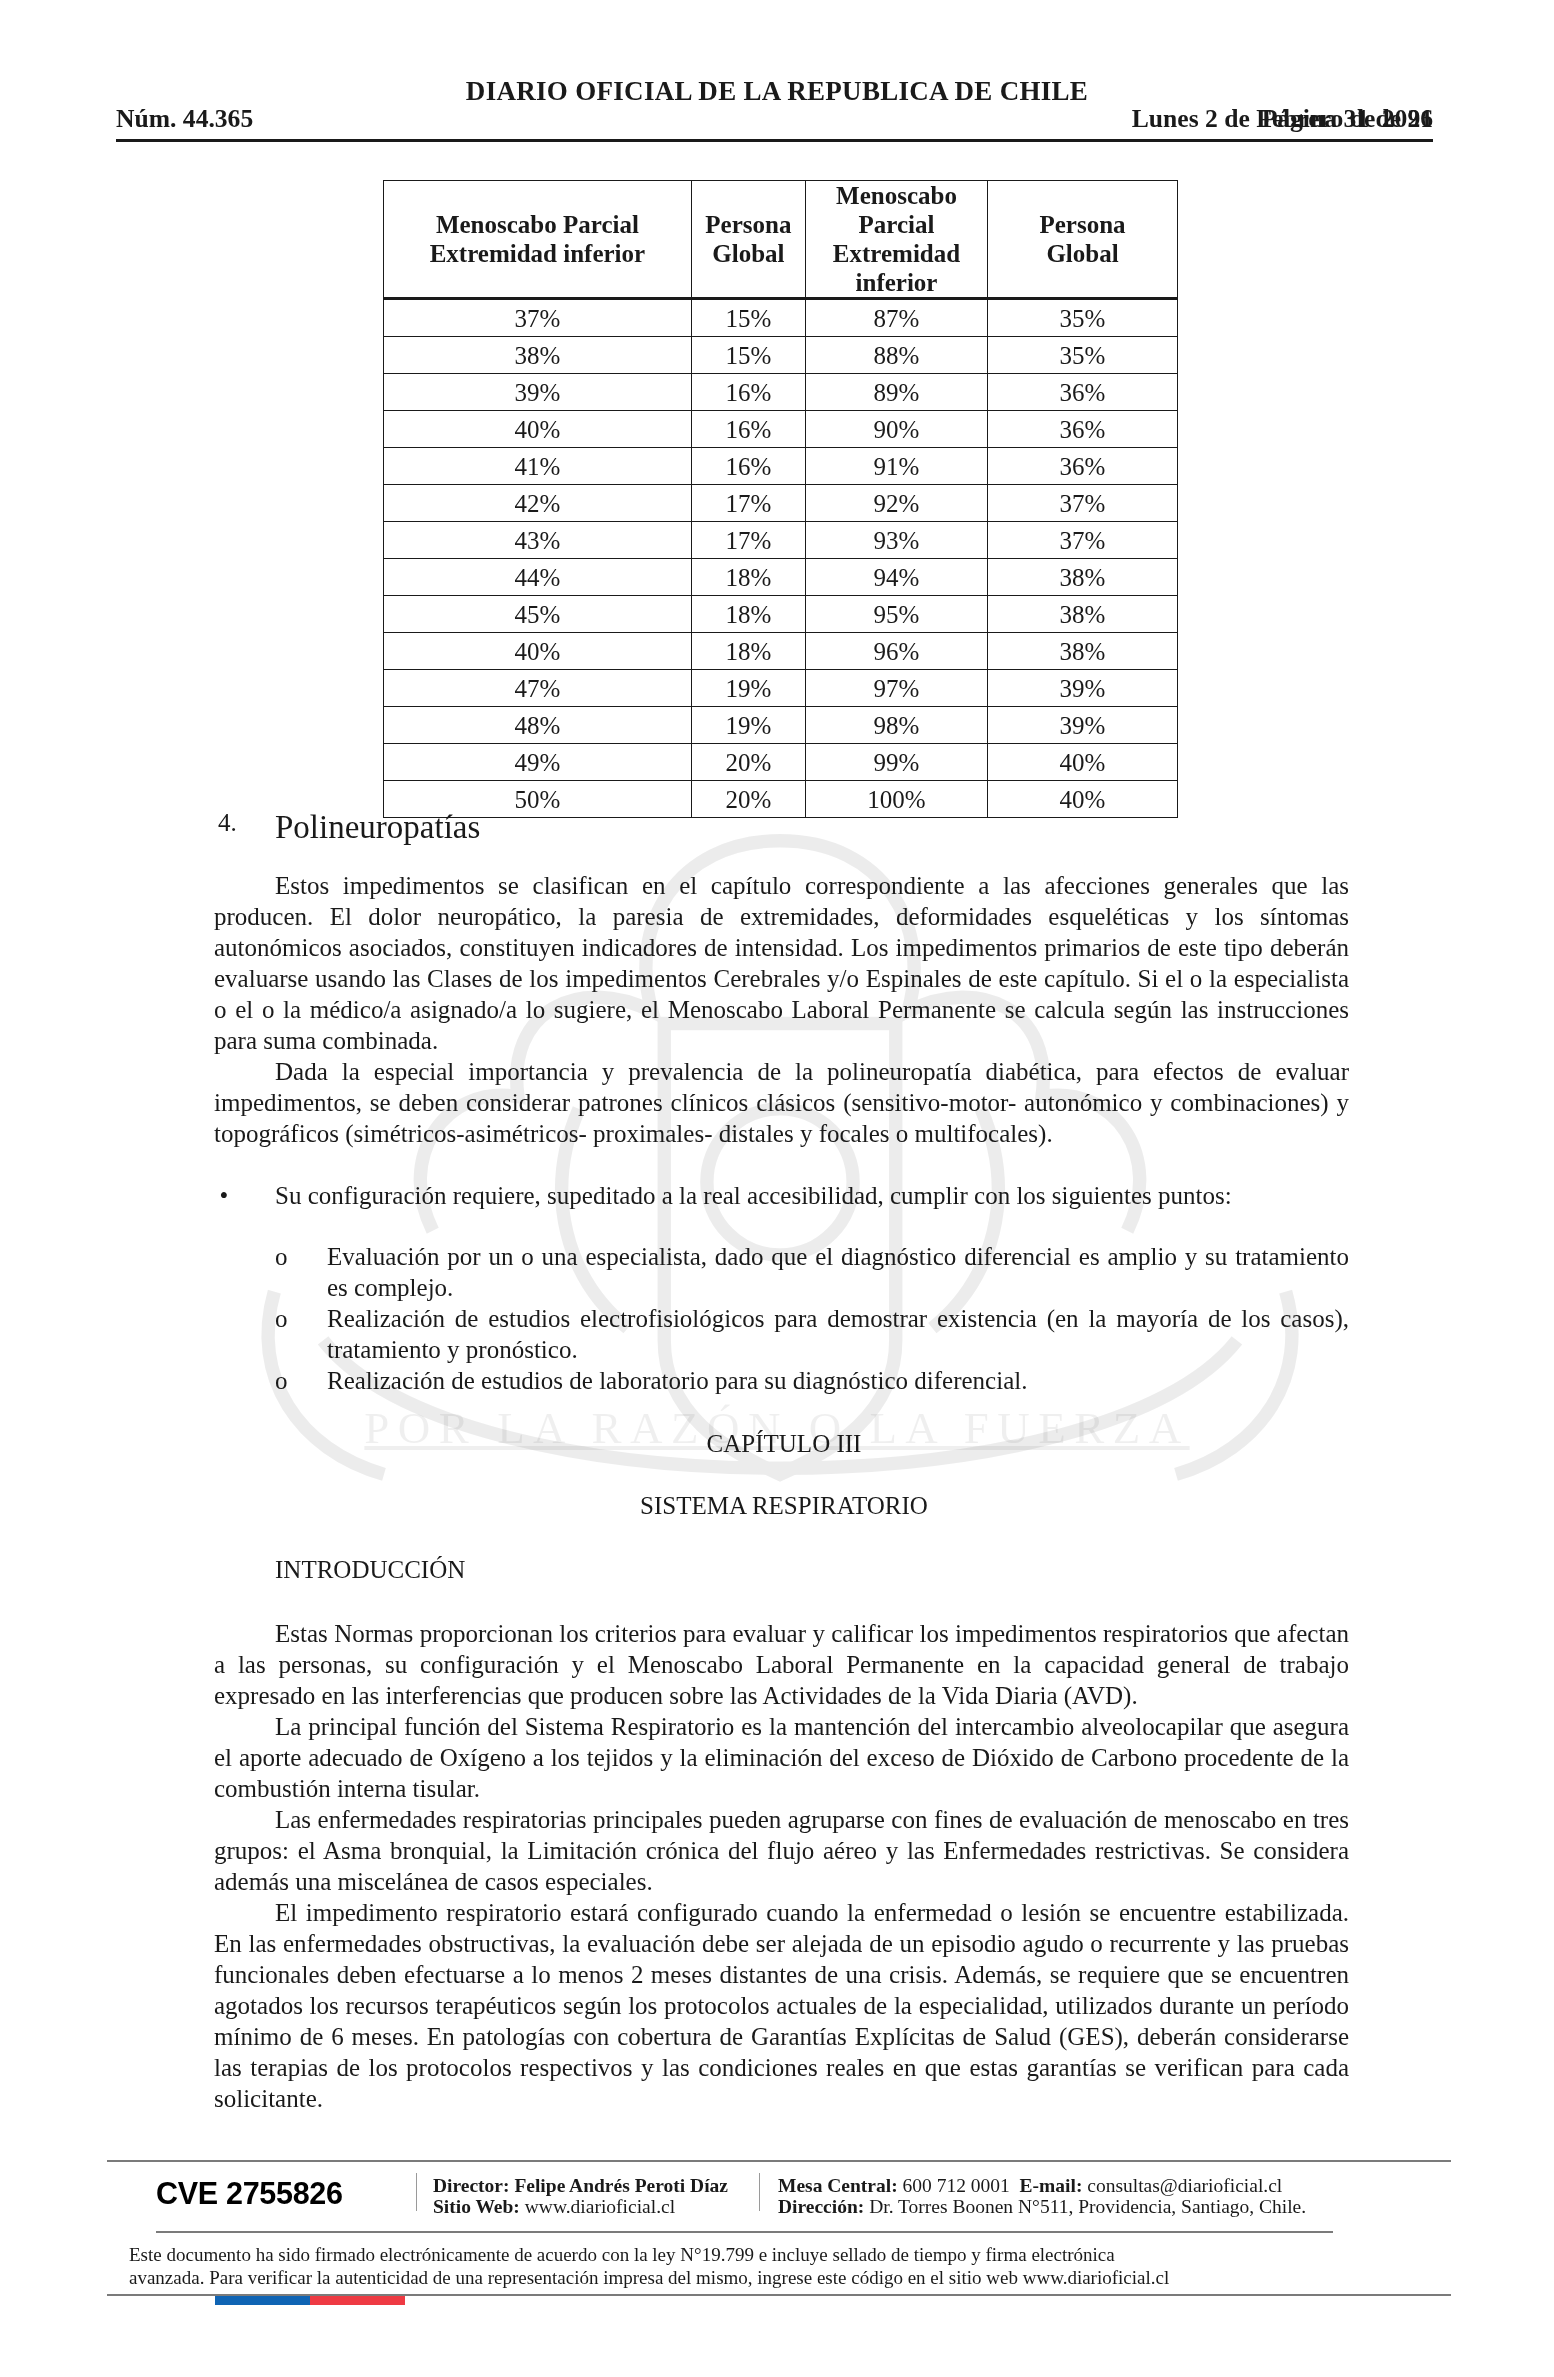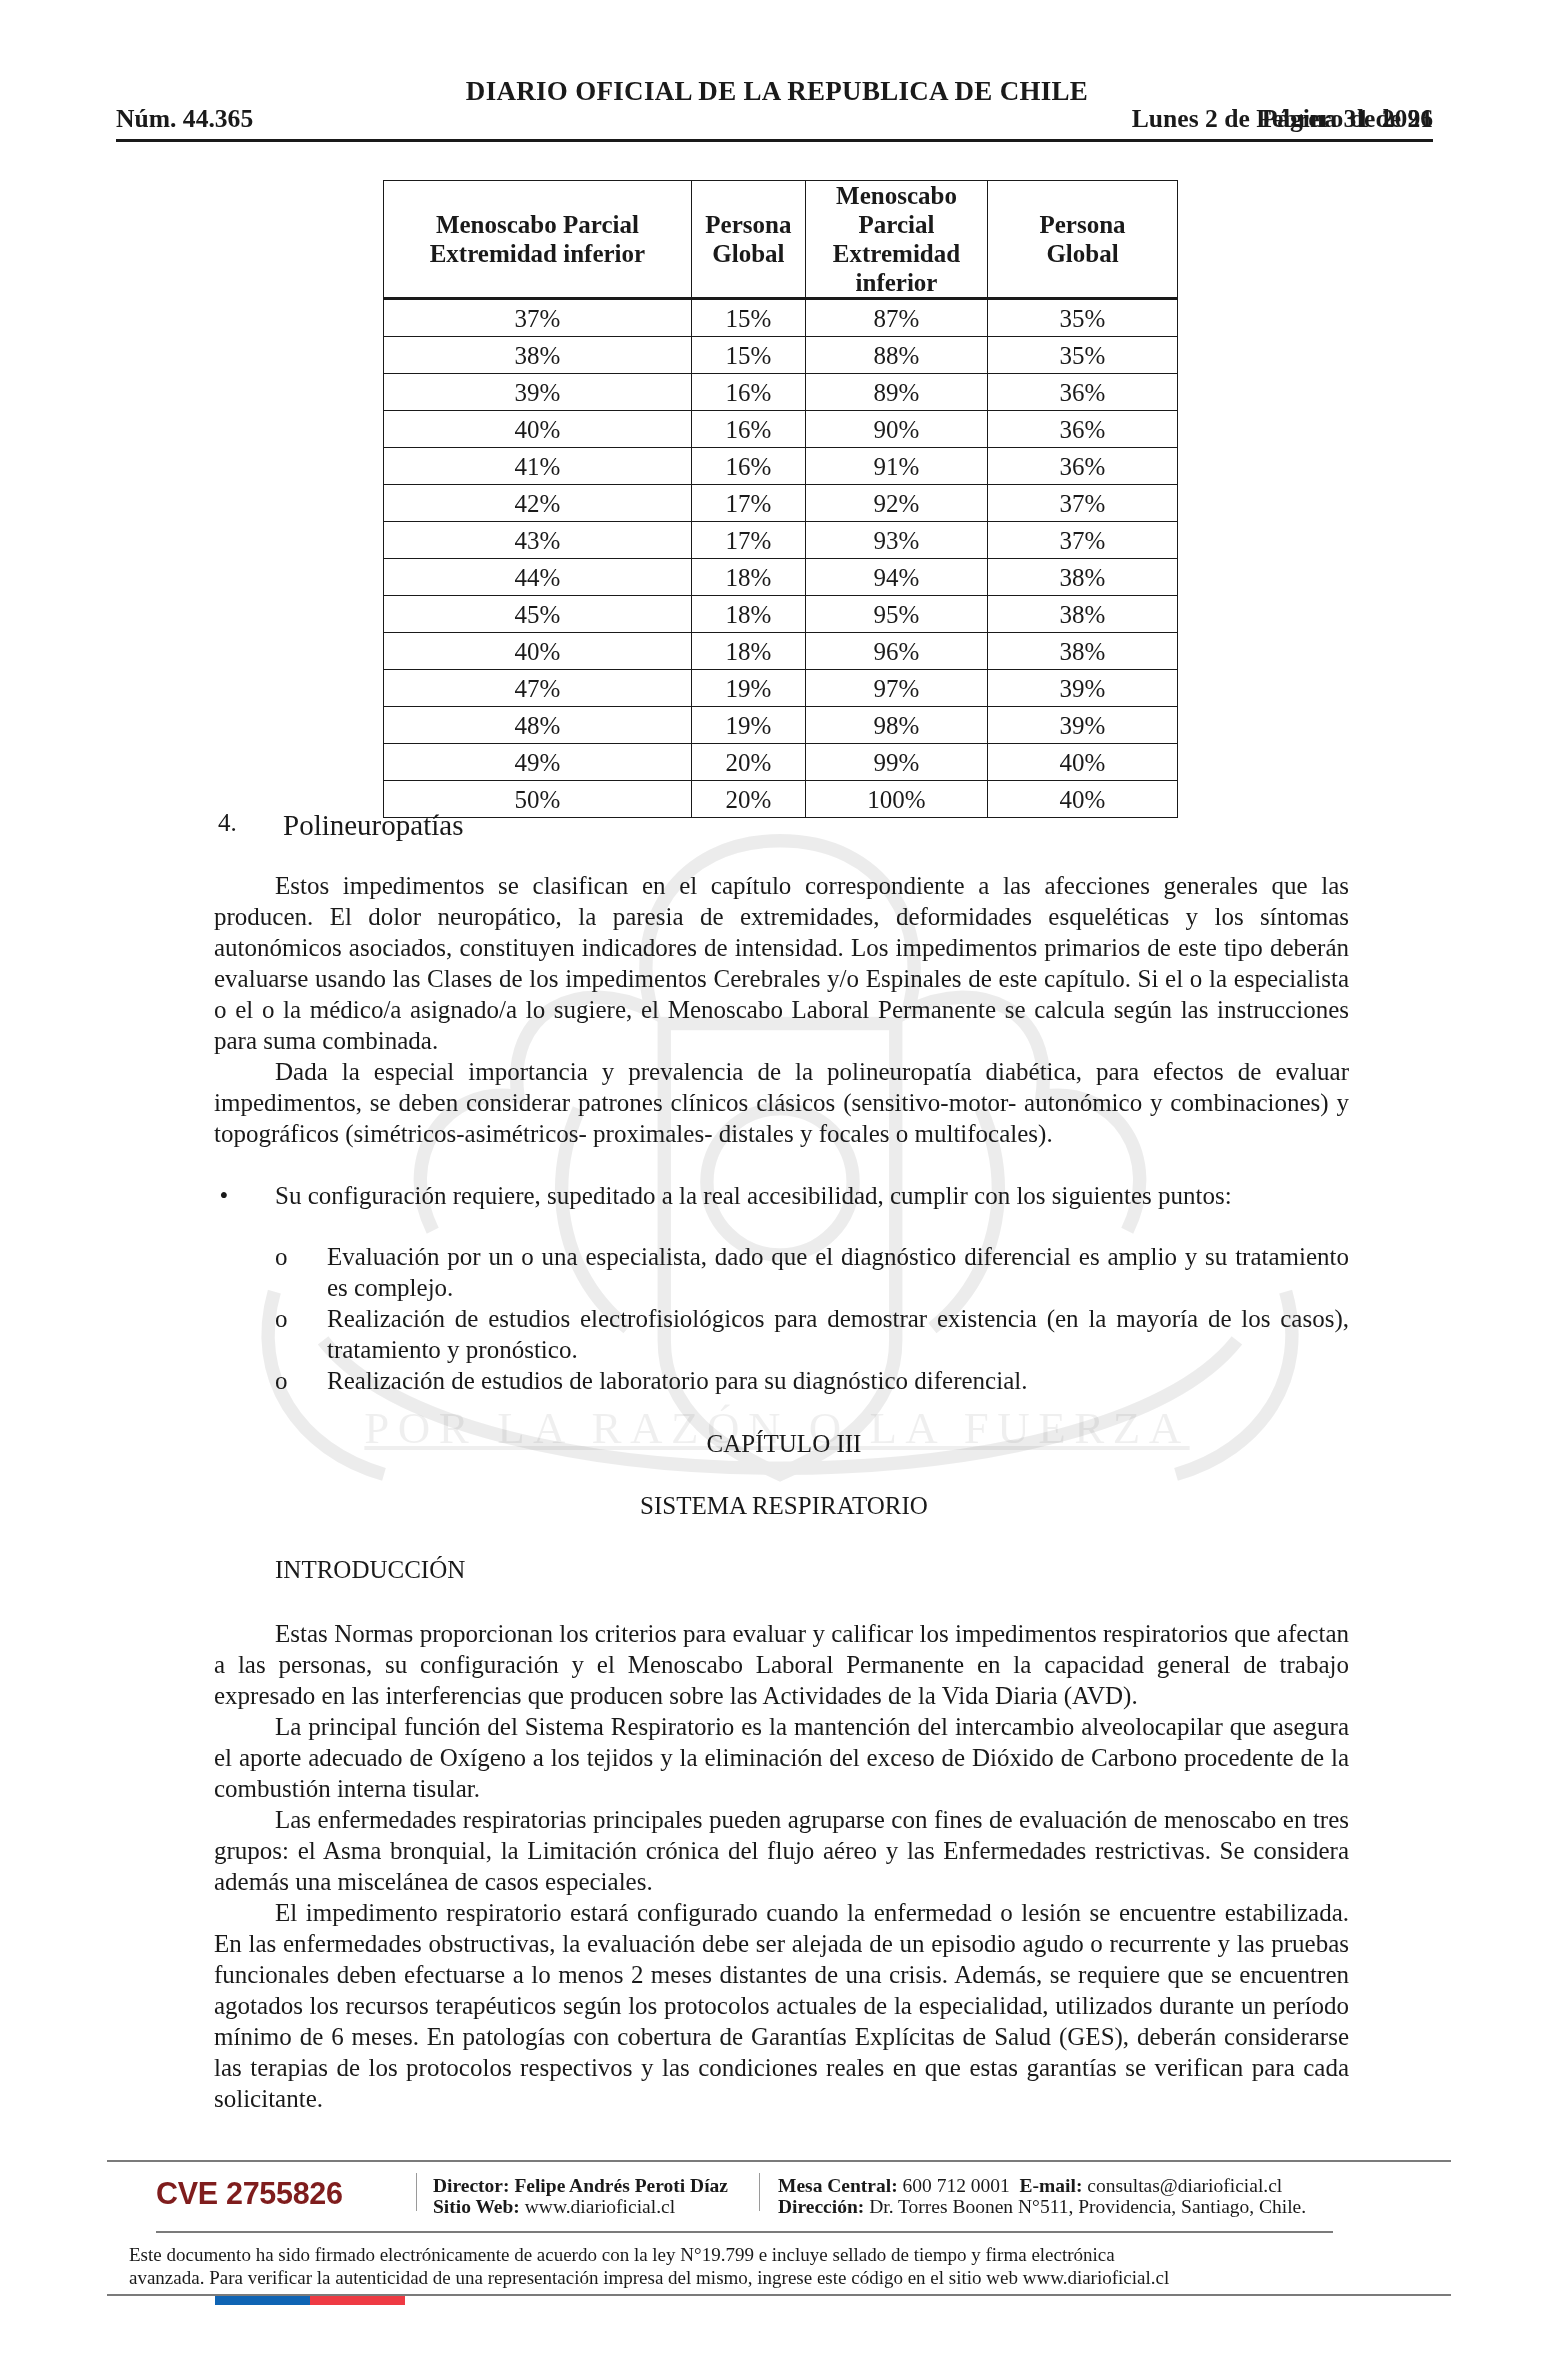--- a/index.html
+++ b/index.html
@@ -30,37 +30,37 @@
   .tbl th { font-weight: bold; height: 63px; line-height: 29px; }
   .tbl thead tr { border-bottom: 3.7px solid #1a1a1a; }
   .tbl td { height: 36px; line-height: 35px; text-align: center; }
   .c1 { width: 234px; } .c2 { width: 81px; } .c3 { width: 138px; } .c4 { width: 144px; }
 
   
   .text { position: absolute; left: 214px; width: 1135px; font-size: 25px; line-height: 31px;
           text-align: justify; }
   .text p { margin: 0; text-indent: 61px; }
   .sec-num { position: absolute; left: 218px; top: 809px; font-size: 25px; }
-  .sec-title { position: absolute; left: 275px; top: 809px; font-size: 29px; margin-left: 8px; }
+  .sec-title { position: absolute; left: 275px; top: 809px; font-size: 33px; }
 
   .bullet { position: absolute; left: 214px; font-size: 25px; line-height: 31px; }
   .bullet-dot { position: absolute; left: 5.5px; top: 0; }
   .bullet-text { position: absolute; left: 61px; width: 1074px; white-space: nowrap; }
 
   .sub { position: absolute; left: 214px; width: 1135px; font-size: 25px; line-height: 31px; }
   .sub-item { position: relative; padding-left: 113px; text-align: justify; }
   .sub-o { position: absolute; left: 61px; top: 0; }
 
   .center-h { position: absolute; left: 0; right: 0; text-align: center; font-size: 25px; margin-left: 14px; }
   .intro-h { position: absolute; left: 275px; font-size: 25px; }
 
   
   .f-rule-top { position: absolute; left: 107px; width: 1344px; top: 2160px; height: 2.4px; background: #7b7b7b; }
   .f-cve { position: absolute; left: 156px; top: 2176px; font-family: "Liberation Sans", "DejaVu Sans", sans-serif;
-           font-weight: bold; font-size: 30.5px; color: #7f1d1d; letter-spacing: -0.3px; }
+           font-weight: bold; font-size: 30.5px; color: #000000; letter-spacing: -0.3px; }
   .f-vsep { position: absolute; width: 1.2px; height: 38px; background: #9a9a9a; top: 2173px; }
   .f-col { position: absolute; top: 2175px; font-size: 19.5px; line-height: 21px; }
   .f-col b { font-weight: bold; }
   .f-rule-mid { position: absolute; left: 156px; width: 1177px; top: 2231px; height: 2.4px; background: #7b7b7b; }
   .f-legal { position: absolute; left: 129px; top: 2244px; width: 1268px; font-size: 19px; line-height: 22.6px; }
   .f-rule-bot { position: absolute; left: 107px; width: 1344px; top: 2294px; height: 2.4px; background: #7b7b7b; }
   .flag { position: absolute; top: 2296px; height: 9.1px; }
 </style>
 </head>
 <body>

